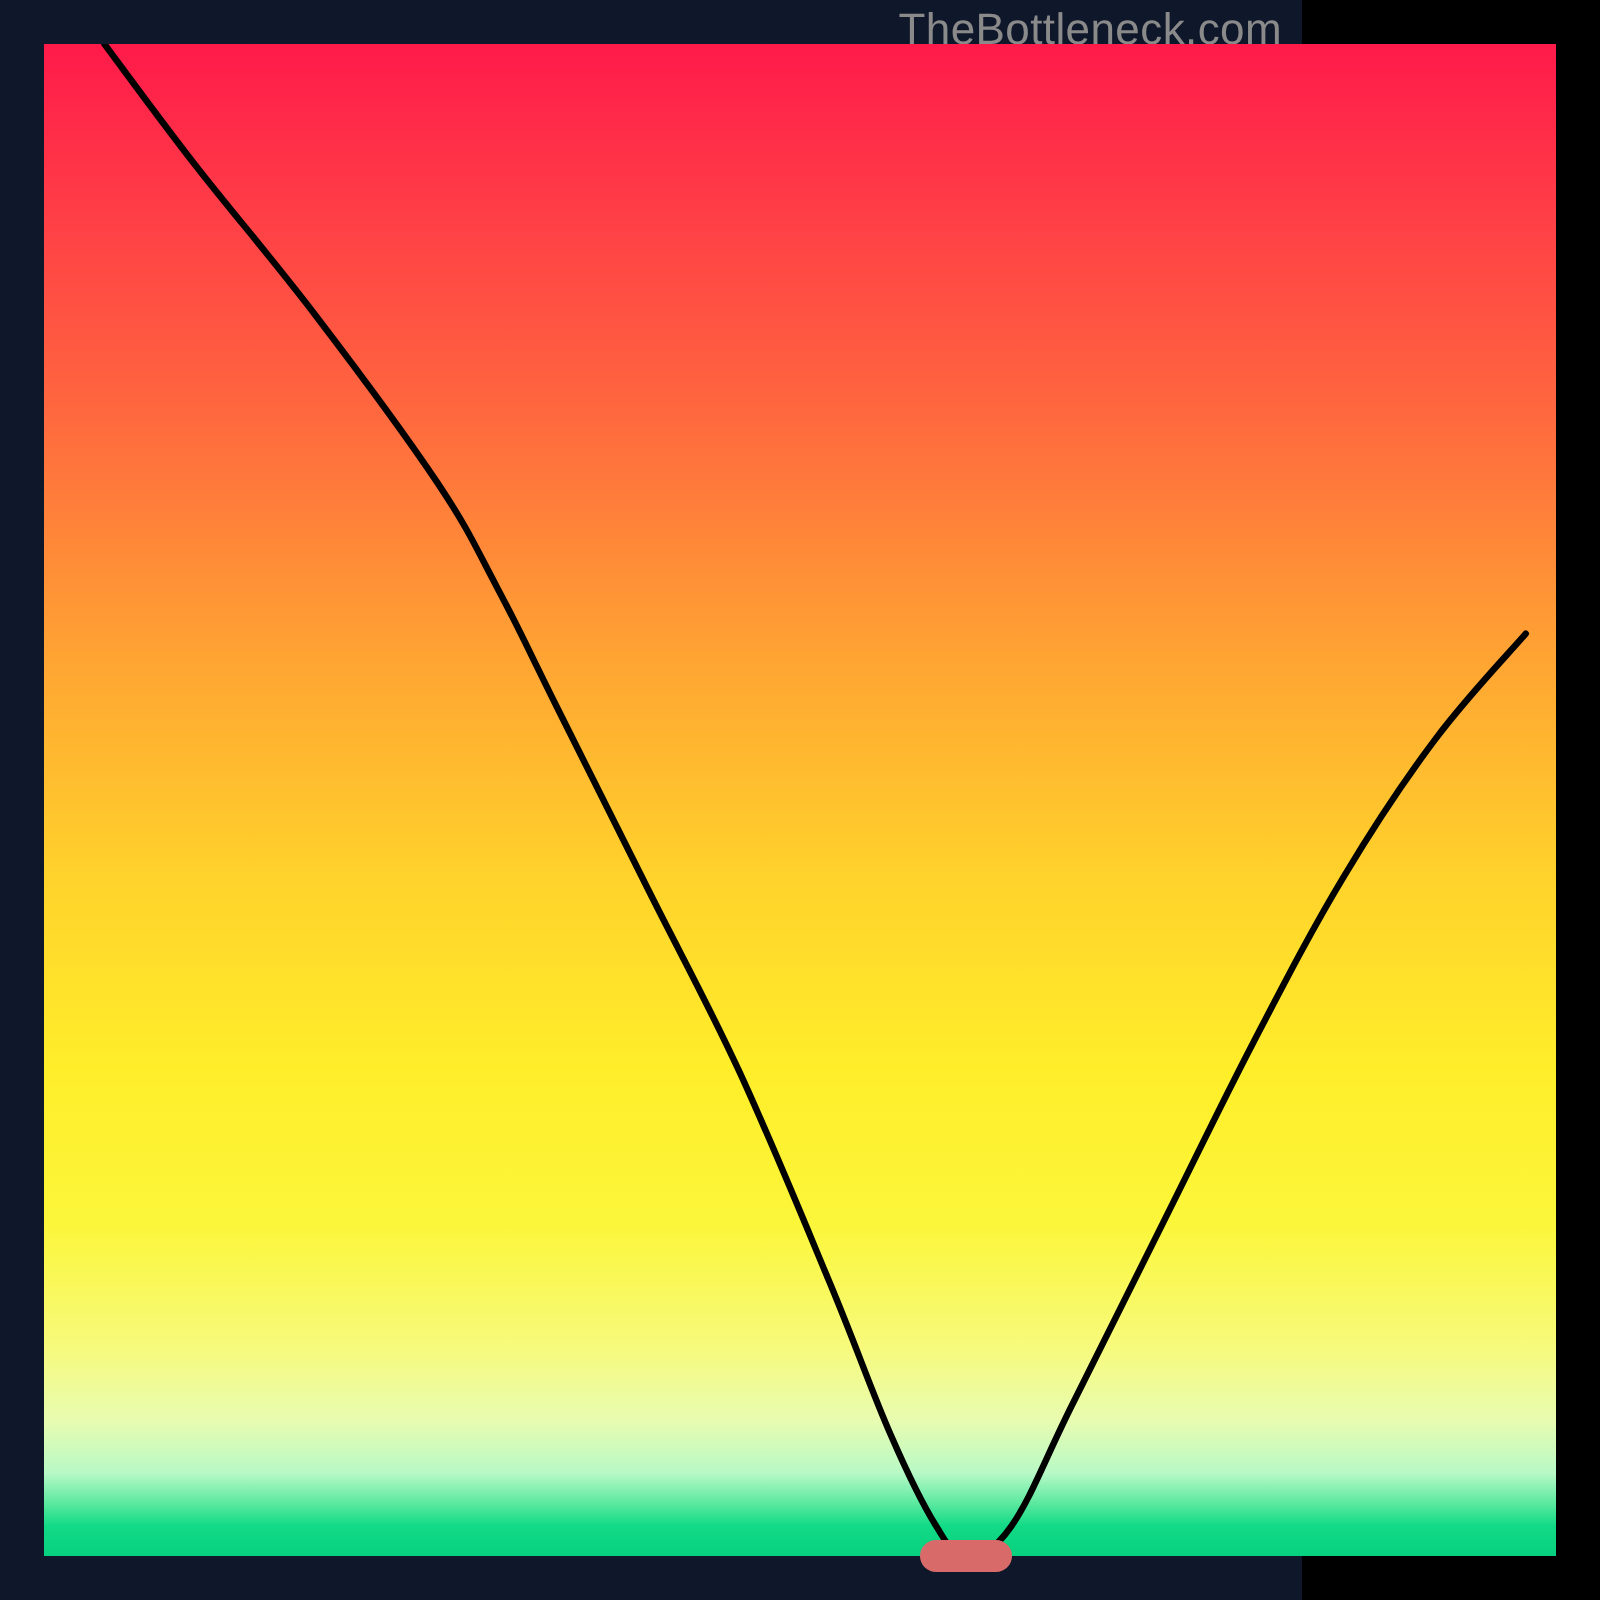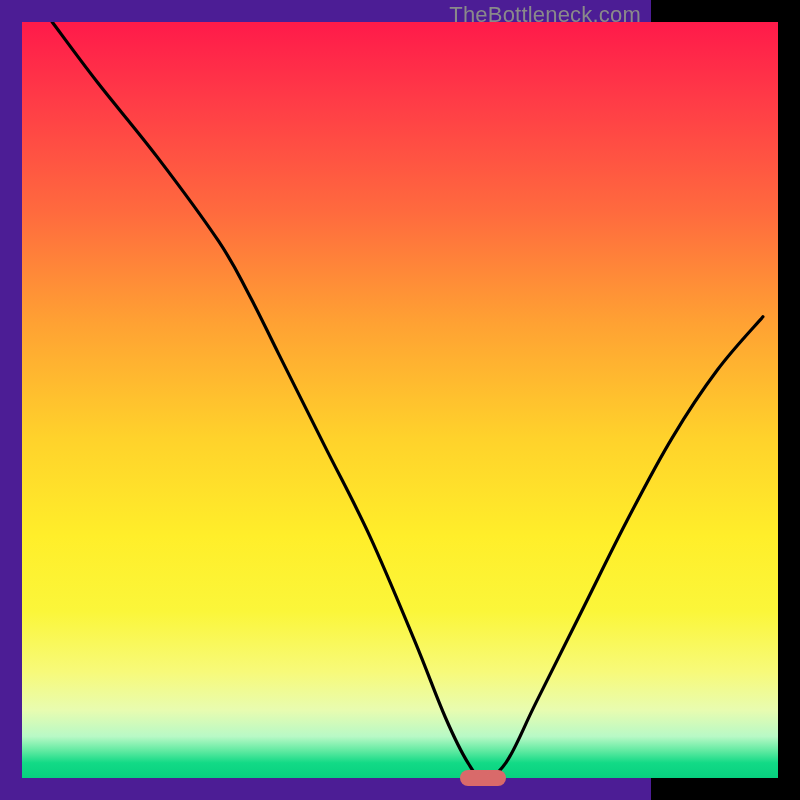--- a/index.html
+++ b/index.html
@@ -8,21 +8,21 @@
     width: 800px;
     height: 800px;
     overflow: hidden;
     background: #000;
     font-family: Arial, Helvetica, sans-serif;
   }
   .frame {
     position: relative;
     width: 651px;
     height: 800px;
-    background: #4c1d95;
+    background: #0f172a;
   }
   .plot {
     position: absolute;
     left: 22px;
     top: 22px;
     width: 756px;
     height: 756px;
     
     background: linear-gradient(
       to bottom,

